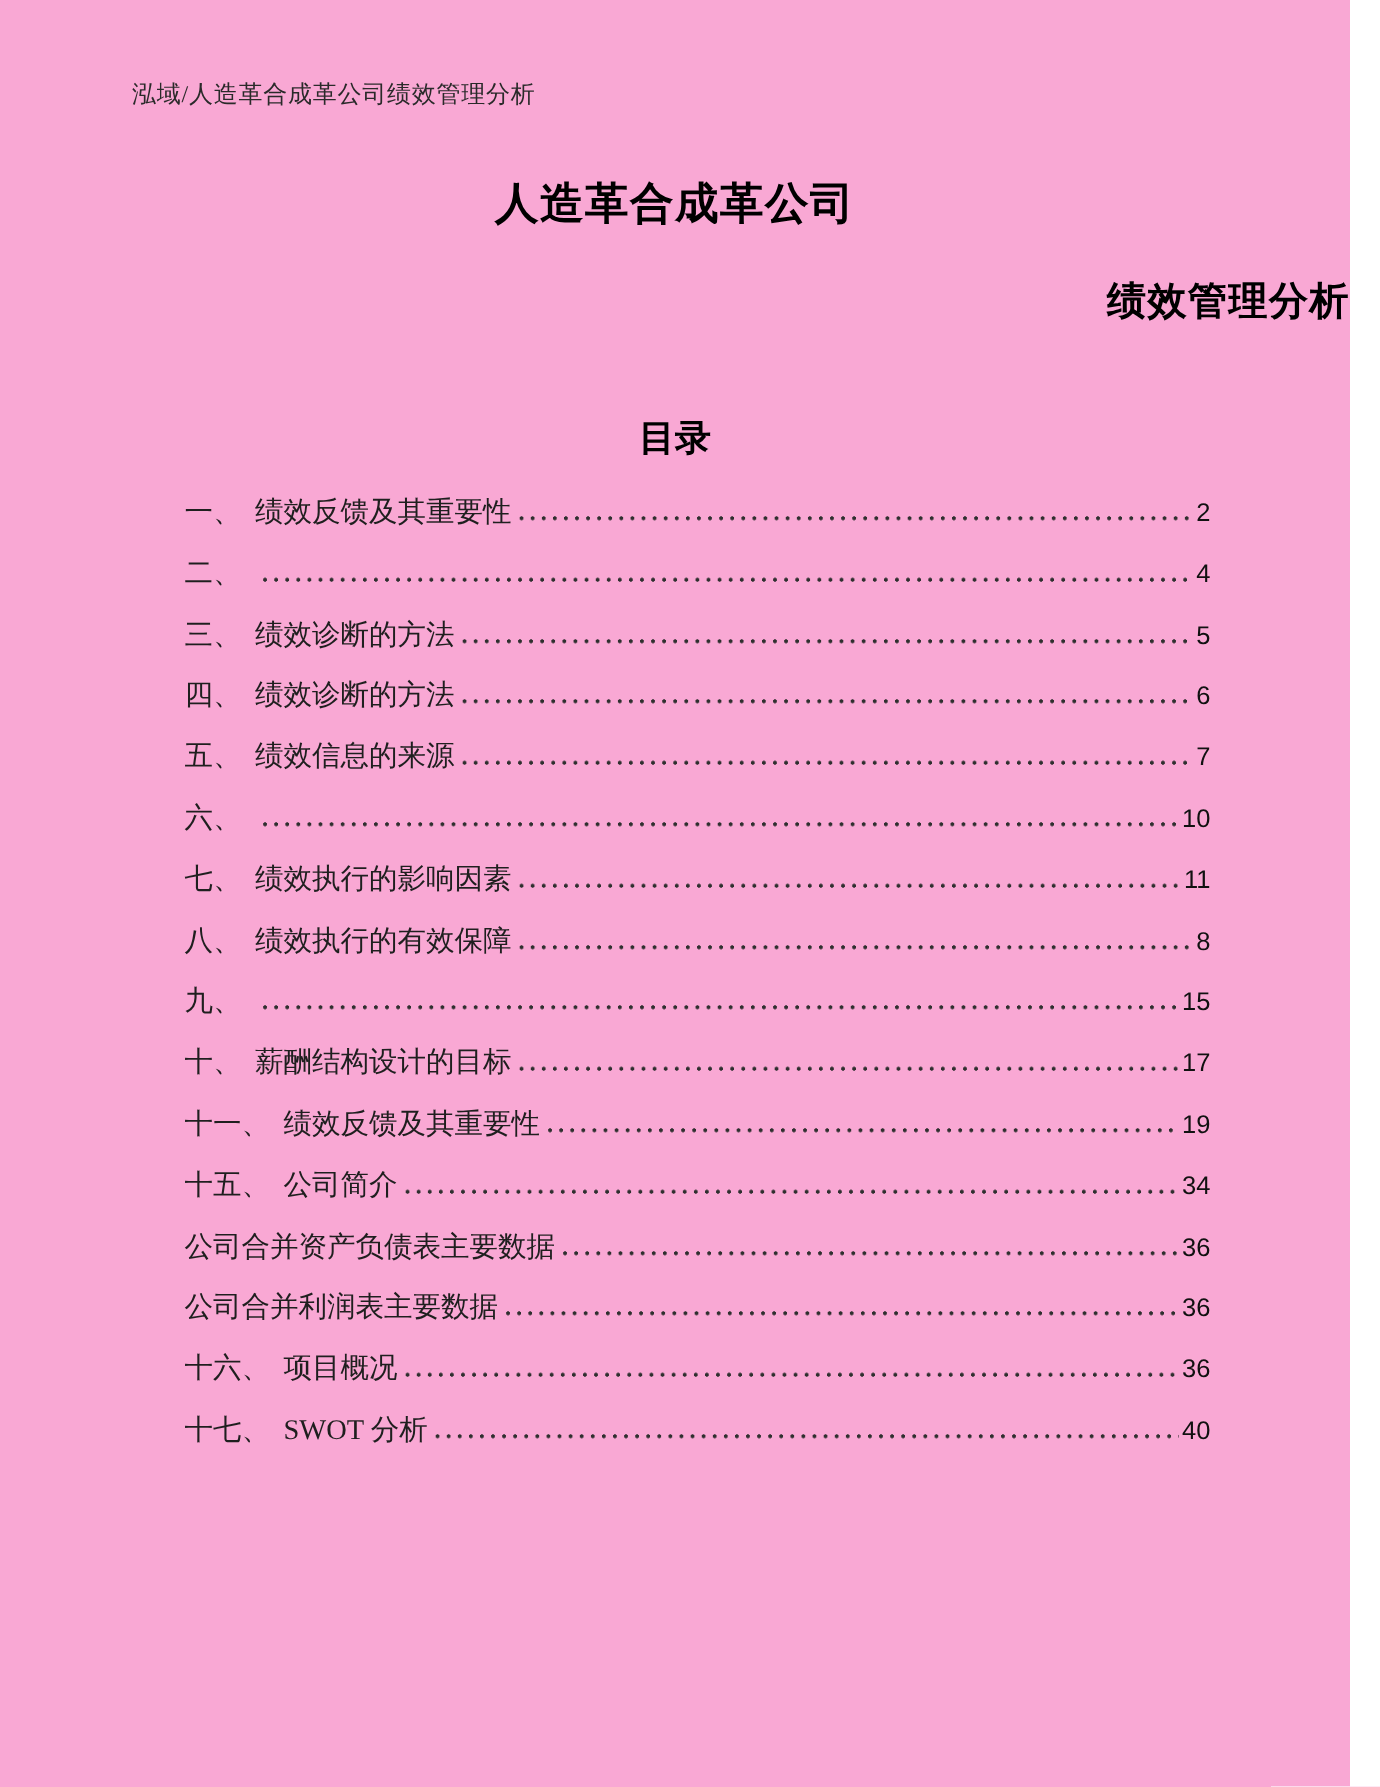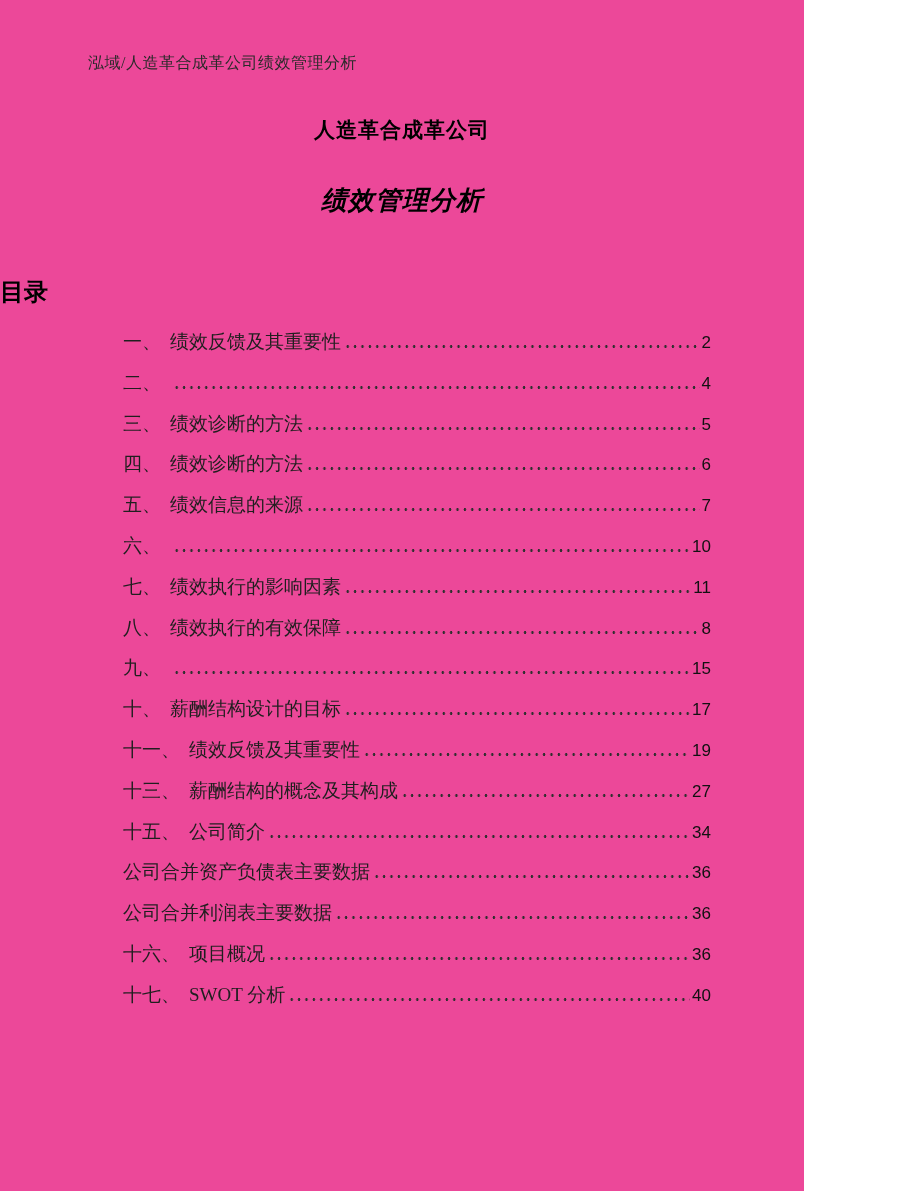--- a/index.html
+++ b/index.html
@@ -6,23 +6,23 @@
     --text-color: #1f1f1f;
     --dot-color: #2f2f2f;
   }
   html, body {
     margin: 0;
     padding: 0;
     background: #ffffff;
   }
   .page {
     position: relative;
-    width: 804px;
+    width: 900px;
     height: 1191px;
-    background: #ec4899;
+    background: #f9a8d4;
     overflow: hidden;
     font-family: "Liberation Serif", "DejaVu Serif", serif;
     color: var(--text-color);
   }
   .doc-header {
     position: absolute;
     left: 88px;
     top: 53px;
     font-size: 16px;
     letter-spacing: 0.5px;
@@ -31,44 +31,44 @@
   }
   .doc-title {
     position: absolute;
     left: 0;
     right: 0;
     top: 116px;
     margin: 0;
     text-align: center;
     font-family: "Liberation Sans", "DejaVu Sans", sans-serif;
     font-weight: 700;
-    font-size: 21px;
+    font-size: 29px;
     letter-spacing: 1px;
     color: #000000;
   }
   .doc-subtitle {
     position: absolute;
     left: 0;
     right: 0;
     top: 183px;
     margin: 0;
-    text-align: center;
+    text-align: right;
     font-family: "Liberation Sans", "DejaVu Sans", sans-serif;
     font-weight: 700;
     font-size: 26px;
     letter-spacing: 1px;
     color: #000000;
-    font-style: italic;
   }
   .toc-heading {
     position: absolute;
     left: 0;
     right: 0;
     top: 276px;
     margin: 0;
+    text-align: center;
     font-family: "Liberation Sans", "DejaVu Sans", sans-serif;
     font-weight: 700;
     font-size: 24px;
     color: #000000;
   }
   .toc-list {
     position: absolute;
     left: 123px;
     right: 93px;
     top: 322px;
@@ -190,26 +190,20 @@
     </div>
 
     <div class="toc-row">
       <span class="toc-num">十一、</span>
       <span class="toc-title">绩效反馈及其重要性</span>
       <span class="toc-leader"></span>
       <span class="toc-page">19</span>
     </div>
 
 
-    <div class="toc-row">
-      <span class="toc-num">十三、</span>
-      <span class="toc-title">薪酬结构的概念及其构成</span>
-      <span class="toc-leader"></span>
-      <span class="toc-page">27</span>
-    </div>
 
 
     <div class="toc-row">
       <span class="toc-num">十五、</span>
       <span class="toc-title">公司简介</span>
       <span class="toc-leader"></span>
       <span class="toc-page">34</span>
     </div>
 
     <div class="toc-row">

